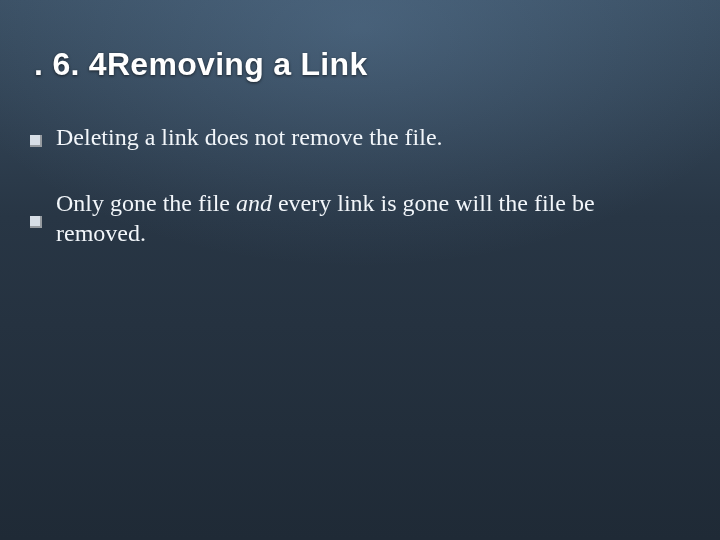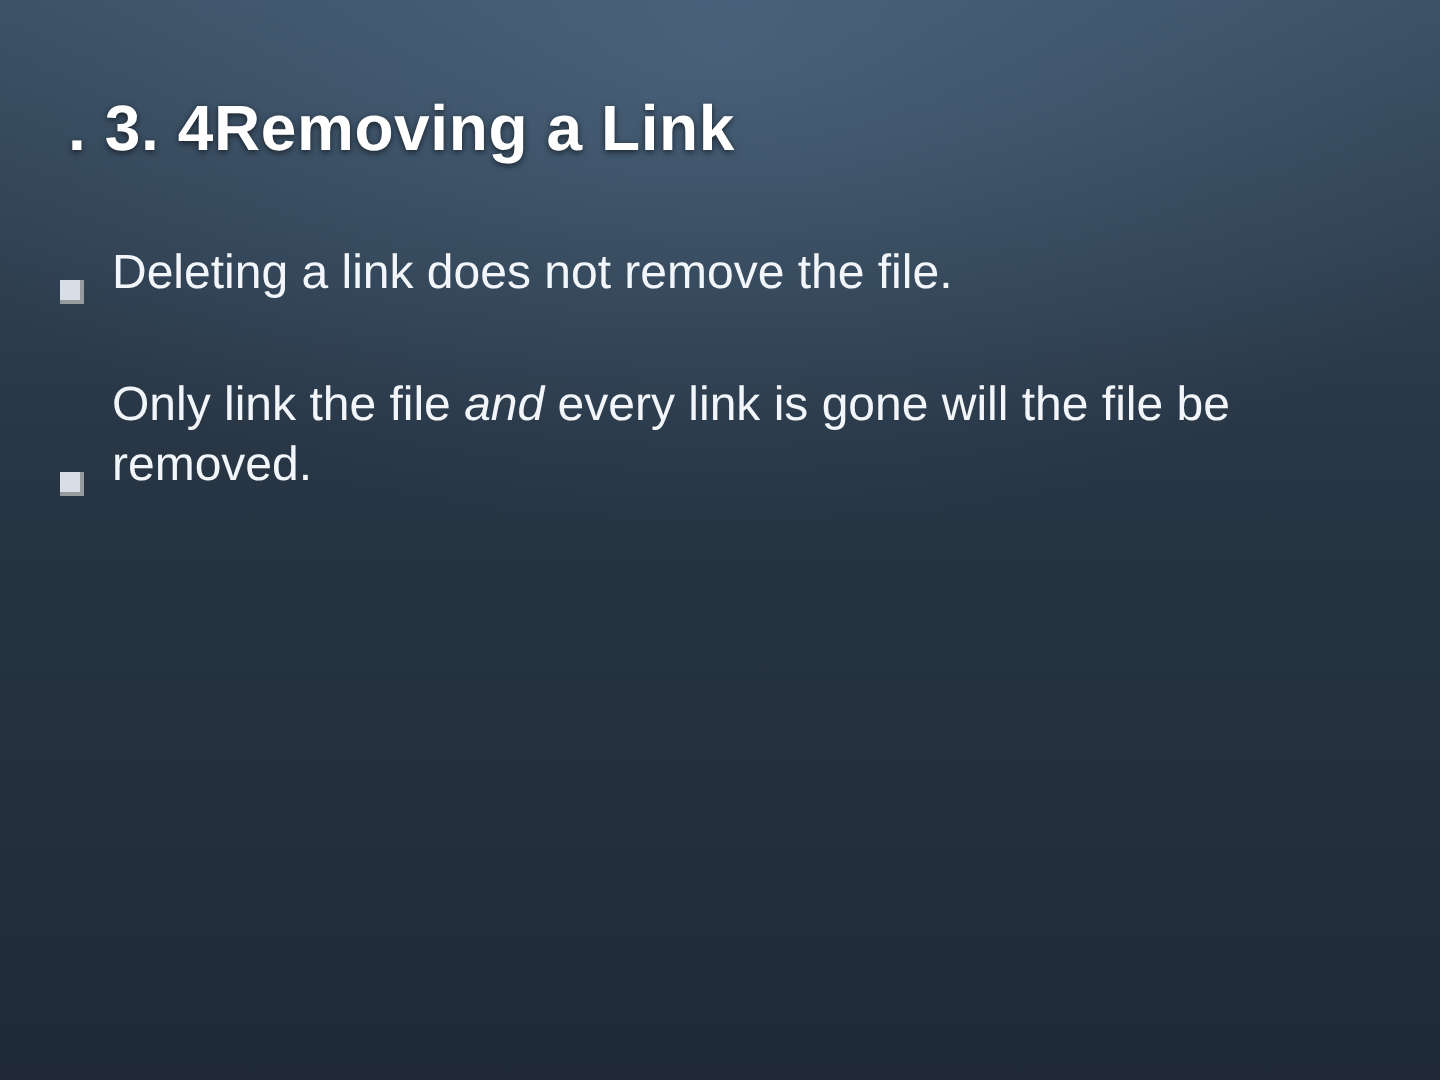--- a/index.html
+++ b/index.html
@@ -72,23 +72,23 @@
     letter-spacing: 0.3px;
   }
   .content {
     position: absolute;
     top: 122px;
     left: 30px;
     right: 40px;
   }
   .bullet {
     display: flex;
-    align-items: flex-end;
+    align-items: center;
     margin-bottom: 36px;
-    font-family: Liberation Sans, sans-serif;
+    font-family: Liberation Serif, serif;
     font-size: 24px;
     line-height: 1.25;
     color: #f2f6fa;
   }
   .bullet .marker {
     flex: 0 0 auto;
     width: 12px;
     height: 12px;
     margin-top: 8px;
     margin-right: 14px;
@@ -102,29 +102,29 @@
     font-style: italic;
     margin-top: 16px;
   }
 </style>
 </head>
 <body>
 
 <div class="slide">
 
 
-  <div class="slide-title">. 3. 4Removing a Link</div>
+  <div class="slide-title">. 6. 4Removing a Link</div>
 
   <div class="content">
 
     <div class="bullet">
       <span class="marker"></span>
       <span class="text"><span>Deleting a link does not remove the file.</span><span class="italic"></span><span></span></span>
     </div>
 
     <div class="bullet">
       <span class="marker"></span>
-      <span class="text"><span>Only link the file </span><span class="italic">and</span><span> every link is gone will the file be removed.</span></span>
+      <span class="text"><span>Only gone the file </span><span class="italic">and</span><span> every link is gone will the file be removed.</span></span>
     </div>
 
   </div>
 
 </div>
 
 </body></html>

